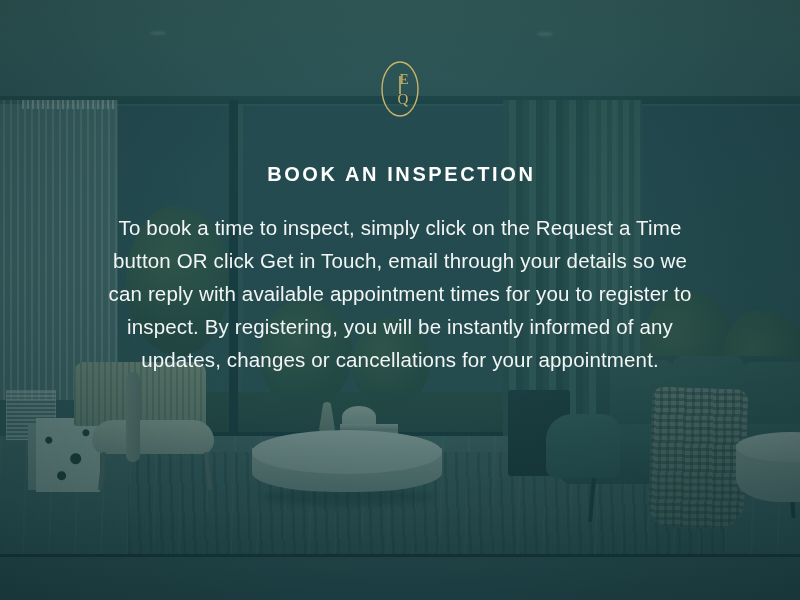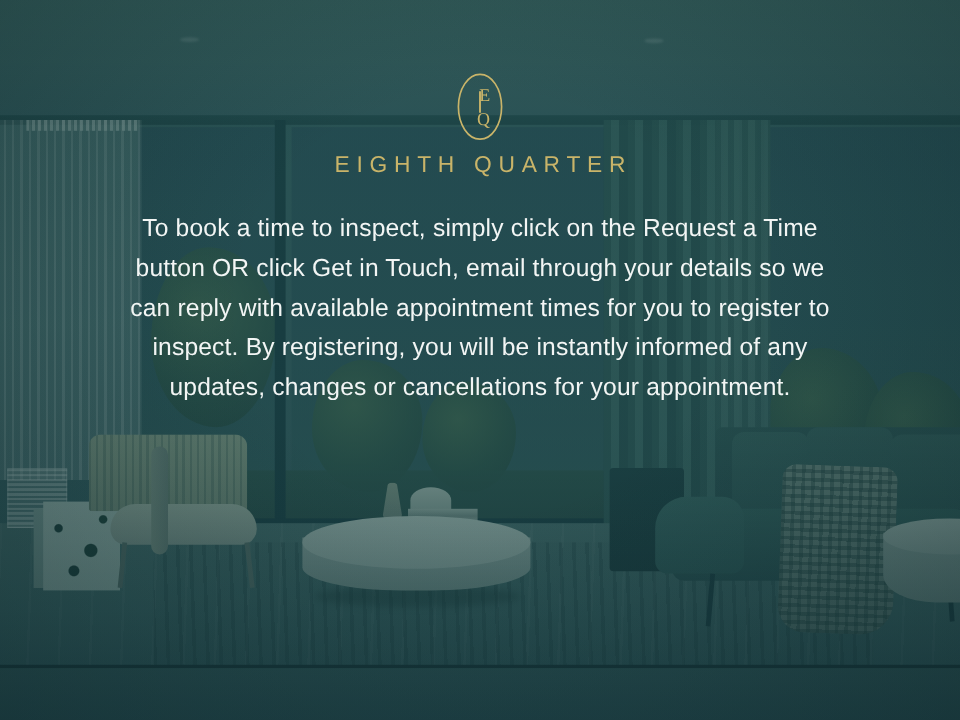--- a/index.html
+++ b/index.html
@@ -444,19 +444,19 @@
 
     <svg class="logo-mark" viewBox="0 0 40 58">
       <ellipse cx="20" cy="29" rx="18" ry="27" fill="none" stroke="#c9b469" stroke-width="1.4"></ellipse>
       <line x1="20" y1="16" x2="20" y2="34" stroke="#c9b469" stroke-width="1.6"></line>
       <g fill="#c9b469" font-family="'Liberation Serif', serif" font-size="15" text-anchor="middle">
         <text x="24" y="24">E</text>
         <text x="23" y="44">Q</text>
       </g>
     </svg>
 
-    <div class="wordmark">EIGHTH QUARTER</div>
-
+
+    <div class="heading">BOOK AN INSPECTION</div>
 
     <p class="body-copy">To book a time to inspect, simply click on the Request a Time button OR click Get in Touch, email through your details so we can reply with available appointment times for you to register to inspect. By registering, you will be instantly informed of any updates, changes or cancellations for your appointment.</p>
 
   </div>
 </div>
 
 </body></html>

